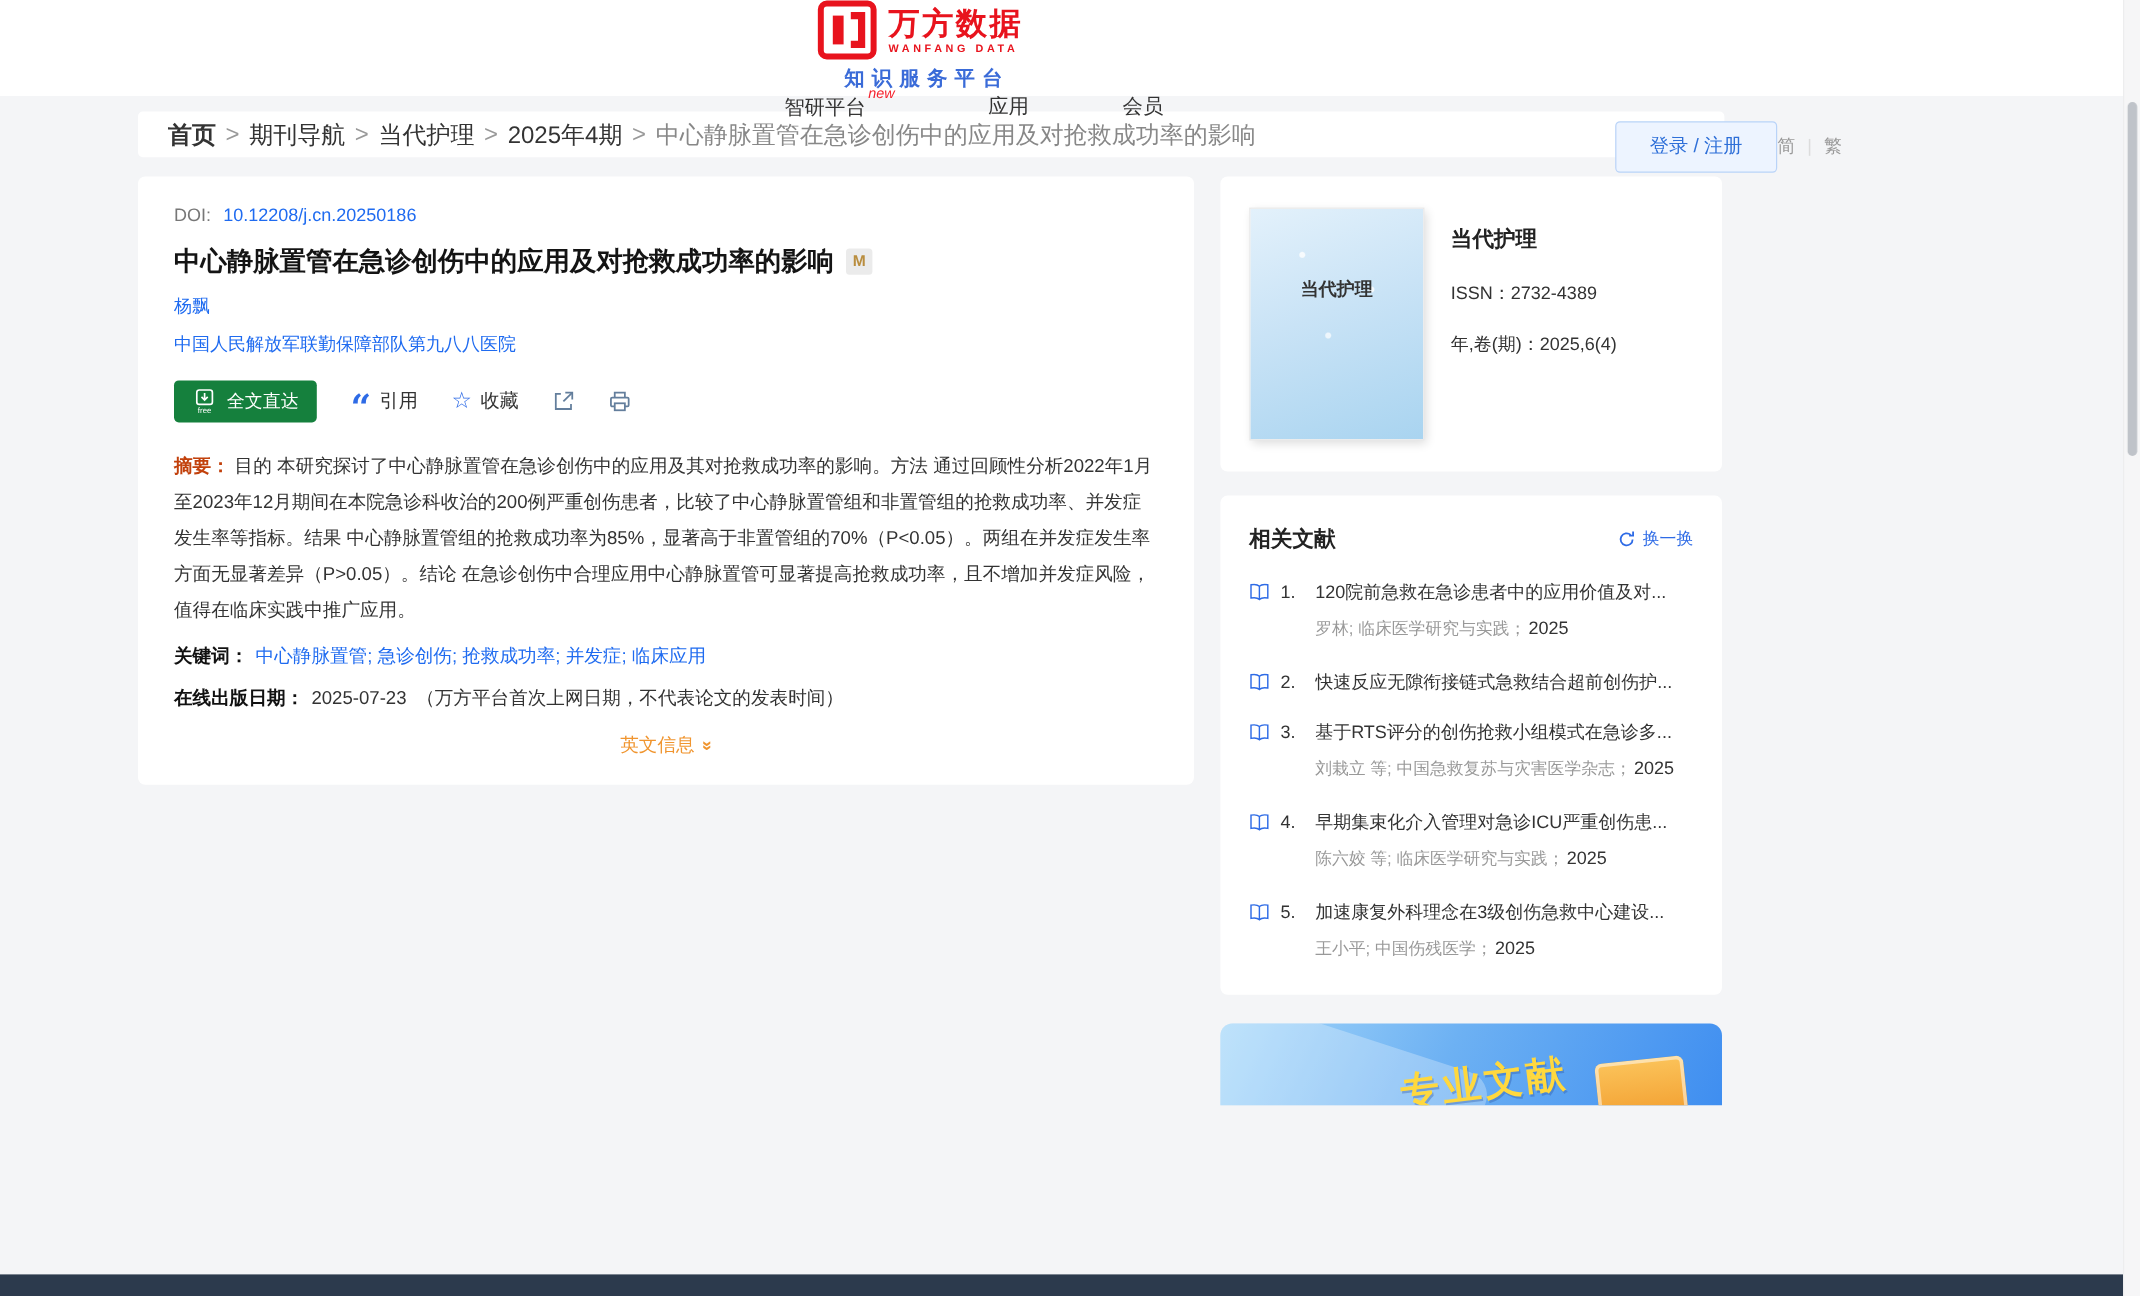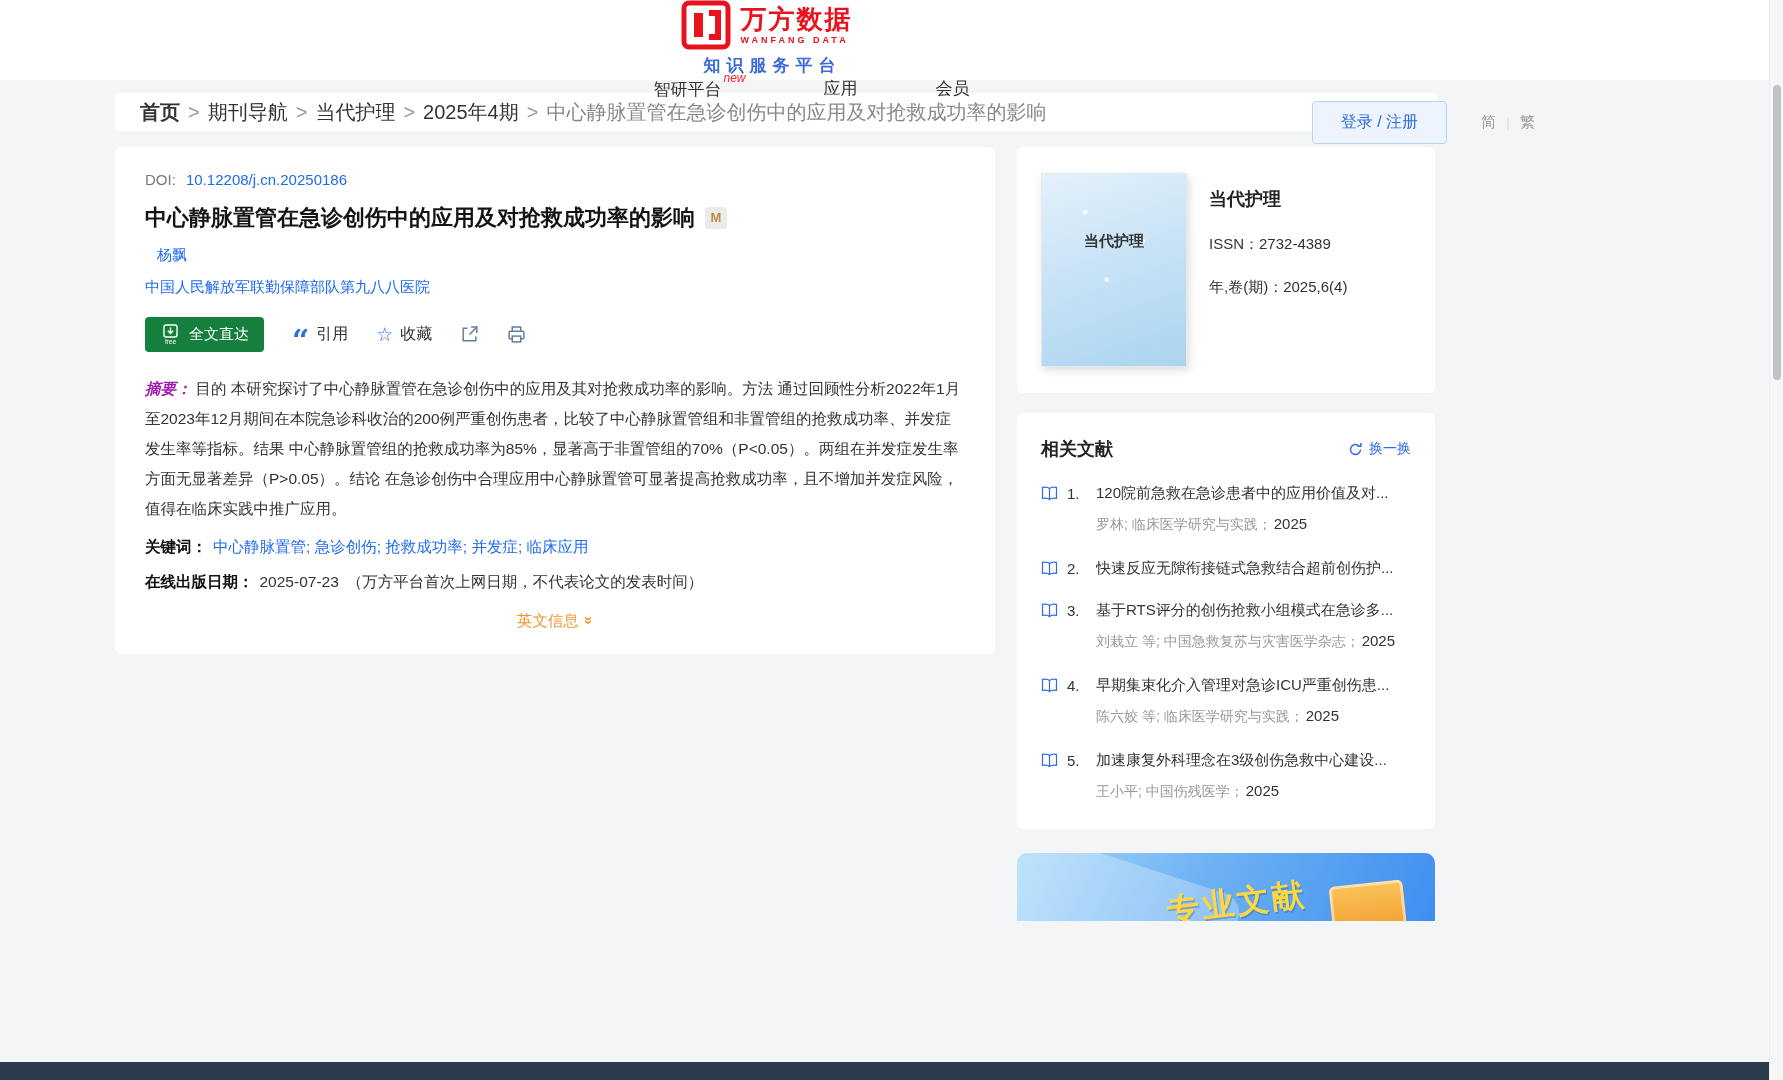--- a/index.html
+++ b/index.html
@@ -31,21 +31,21 @@
   .searchbox { margin-left:18px; display:flex; }
   .search-input {
     width:300px; height:46px; border:1px solid #e3e3e3; border-right:none;
     border-radius:4px 0 0 4px; padding:0 14px; font-size:15px; outline:none;
     font-family:inherit;
   }
   .search-btn {
     width:90px; height:46px; background:#5260f1; color:#fff; border:none;
     border-radius:0 4px 4px 0; font-size:16px; cursor:pointer; font-family:inherit;
   }
-  .header-right { margin-left:auto; display:flex; align-items:center; gap:34px; }
+  .header-right { margin-left:auto; display:flex; align-items:center; }
   .login-btn {
     padding:10px 28px; background:#edf4ff; border:1px solid #b9d3f8; color:#2e6fd8;
     border-radius:4px; font-size:16px; cursor:pointer; font-family:inherit; white-space:nowrap;
   }
   .lang { color:#9a9a9a; font-size:15px; display:flex; gap:10px; align-items:center; }
   .lang-sep { color:#dcdcdc; }
   .lang span { cursor:pointer; }
   .lang .lang-sep { cursor:default; }
 
   
@@ -63,37 +63,37 @@
 
   
   .article-card { width:880px; background:#fff; border-radius:6px; padding:24px 30px 22px; }
   .doi { font-size:15px; color:#777; }
   .doi a { color:#1f6bf0; margin-left:6px; cursor:pointer; }
   .title { font-size:22px; color:#141414; margin:16px 0 13px; display:flex; align-items:center; gap:10px; font-weight:bold; line-height:1.3; }
   .m-badge {
     width:22px; height:22px; background:#ebebeb; color:#b98d3e; font-size:13px; font-weight:bold;
     display:inline-flex; align-items:center; justify-content:center; border-radius:3px; flex:0 0 auto;
   }
-  .author { color:#1f6bf0; font-size:15px; cursor:pointer; margin-left:12px; }
+  .author { color:#1f6bf0; font-size:15px; cursor:pointer; margin-left:0; }
   .affil { display:block; color:#1f6bf0; font-size:15px; margin-top:13px; cursor:pointer; }
 
   .actions { display:flex; align-items:center; gap:28px; margin-top:20px; }
   .btn-fulltext {
     display:flex; align-items:center; gap:8px; background:#15803d; color:#fff; border:none;
     border-radius:4px; padding:7px 15px; font-size:15px; cursor:pointer; font-family:inherit;
   }
   .act { display:flex; align-items:center; gap:7px; background:none; border:none; font-size:16px; color:#333; cursor:pointer; padding:0; font-family:inherit; }
   .quote-glyph {
     font-family:"DejaVu Serif","Liberation Serif",serif; font-weight:bold; color:#2e6be6;
     font-size:30px; line-height:1; display:inline-block; height:16px; overflow:hidden;
   }
   .star-glyph { color:#2e6be6; font-size:19px; line-height:1; }
 
   .abstract { margin:22px 0 0; font-size:15.5px; line-height:1.95; color:#333; }
-  .abstract b { color:#a21caf; margin-right:4px;font-style:italic; }
+  .abstract b { color:#c2410c; margin-right:4px; }
   .keywords { margin:12px 0 0; font-size:15.5px; }
   .keywords b { color:#111; margin-right:6px; }
   .kw { color:#1f6bf0; cursor:pointer; }
   .kw:not(:last-of-type)::after { content:"; "; }
   .pubdate { margin:14px 0 0; font-size:15.5px; color:#333; }
   .pubdate b { color:#111; margin-right:6px; }
   .pubdate .note { margin-left:8px; }
   .english { text-align:center; margin-top:18px; }
   .english a { color:#f0952f; font-size:15.5px; cursor:pointer; }
   .chev { display:inline-block; transform:rotate(90deg); margin-left:6px; font-size:15px; font-weight:bold; }

